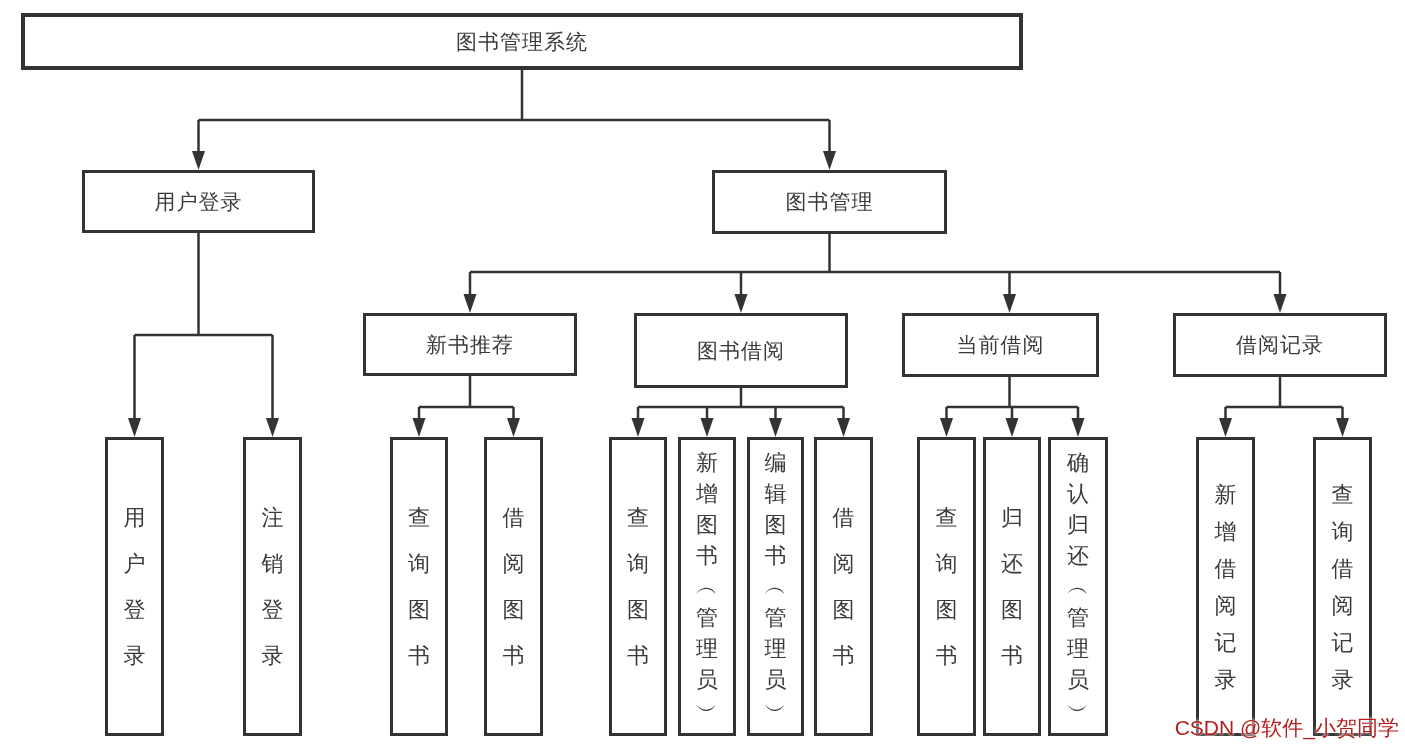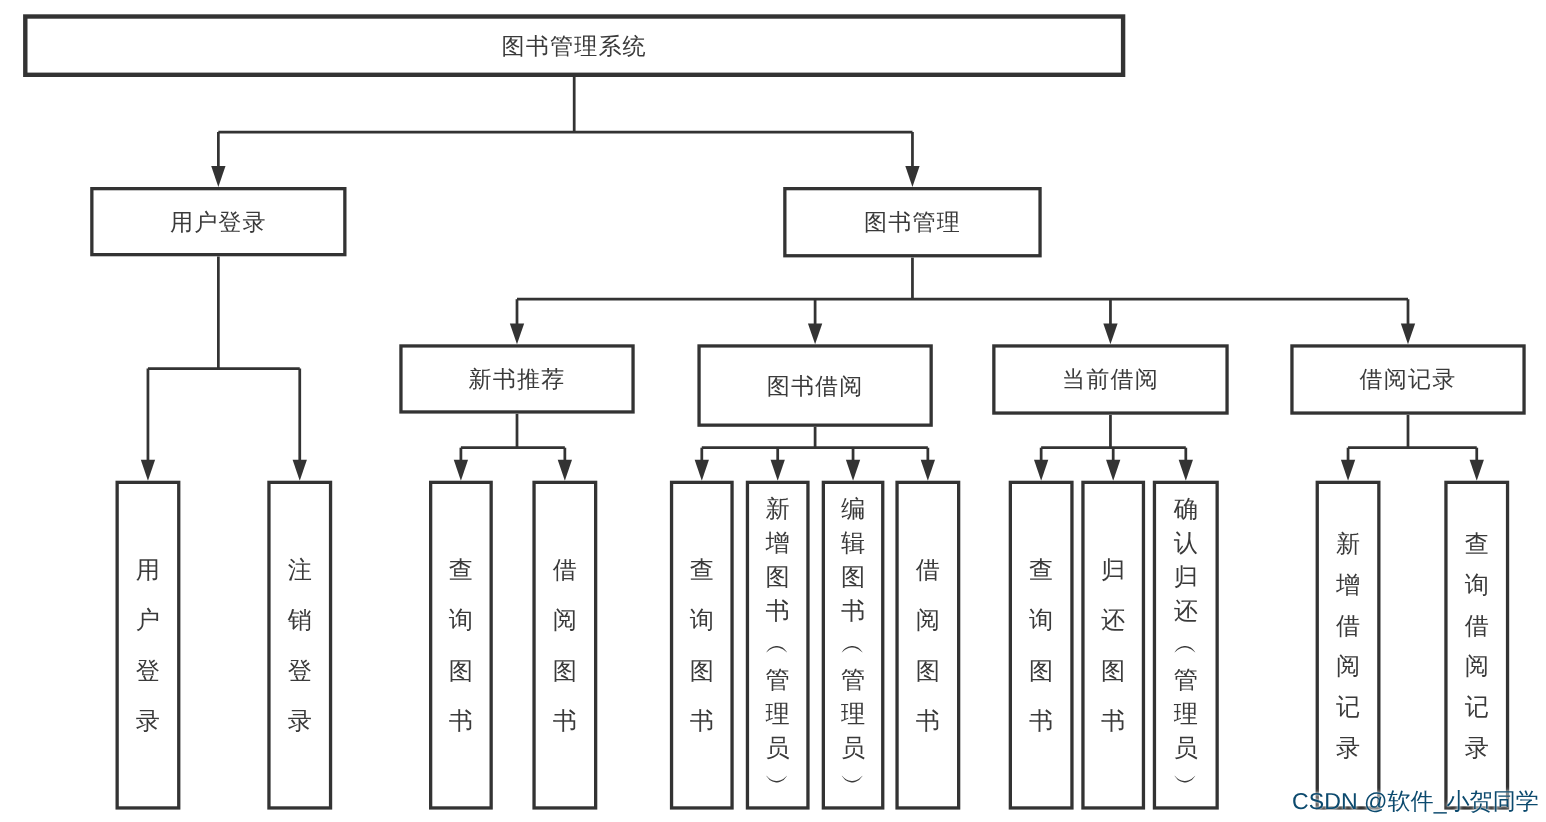--- a/index.html
+++ b/index.html
@@ -5,21 +5,21 @@
   html,body{margin:0;padding:0;background:#ffffff;}
   body{font-family:"Liberation Sans","DejaVu Sans",sans-serif;}
   .canvas{position:relative;width:1405px;height:747px;background:#ffffff;overflow:hidden;}
   .connectors{position:absolute;left:0;top:0;width:1405px;height:747px;}
   .node{position:absolute;box-sizing:border-box;border:3px solid #333333;background:#ffffff;
         display:flex;align-items:center;justify-content:center;color:#3a3a3a;}
   .hnode{font-size:21px;letter-spacing:1px;white-space:nowrap;}
   .vnode{font-size:22px;text-align:center;}
   .vnode .vtext{display:block;}
   .vnode .ch{display:block;}
-  .watermark{position:absolute;right:6px;top:714px;font-size:21px;color:#0c4a6e;
+  .watermark{position:absolute;right:6px;top:714px;font-size:21px;color:#b91c1c;
              text-shadow:0 0 2px #ffffff,0 0 4px #ffffff;white-space:nowrap;}
 </style>
 </head>
 <body>
 
 <div class="canvas">
   <svg class="connectors" width="1405" height="747" viewBox="0 0 1405 747" xmlns="http://www.w3.org/2000/svg">
       <line x1="522" y1="68" x2="522" y2="120" stroke="#333333" stroke-width="2.5"></line>
       <line x1="198.5" y1="120" x2="829.5" y2="120" stroke="#333333" stroke-width="2.5"></line>
       <line x1="198.5" y1="120" x2="198.5" y2="156" stroke="#333333" stroke-width="2.5"></line>
@@ -72,21 +72,21 @@
       <polygon points="1219,418 1232,418 1225.5,437" fill="#333333"></polygon>
       <line x1="1342.5" y1="407" x2="1342.5" y2="423" stroke="#333333" stroke-width="2.5"></line>
       <polygon points="1336,418 1349,418 1342.5,437" fill="#333333"></polygon>
     </svg>
   <div class="node hnode" id="root-node" style="left:21px;top:13px;width:1002px;height:57px;border-width:4px;">图书管理系统</div>
   <div id="boxes">
       <div class="node hnode" style="left: 82px; top: 170px; width: 233px; height: 63px; text-align: right;">用户登录</div>
       <div class="node hnode" style="left: 712px; top: 170px; width: 235px; height: 64px;">图书管理</div>
       <div class="node hnode" style="left: 363px; top: 313px; width: 214px; height: 63px;">新书推荐</div>
       <div class="node hnode" style="left: 634px; top: 313px; width: 214px; height: 75px;">图书借阅</div>
-      <div class="node hnode" style="left: 902px; top: 313px; width: 215px; height: 64px; text-align: right;">当前借阅</div>
+      <div class="node hnode" style="left: 902px; top: 313px; width: 197px; height: 64px; text-align: right;">当前借阅</div>
       <div class="node hnode" style="left: 1173px; top: 313px; width: 214px; height: 64px;">借阅记录</div>
       <div class="node vnode" style="left: 105px; top: 437px; width: 59px; height: 299px;">
         <span class="vtext" style="line-height: 46px;">
           <span class="ch">用</span>
           <span class="ch">户</span>
           <span class="ch">登</span>
           <span class="ch">录</span>
         </span>
       </div>
       <div class="node vnode" style="left: 243px; top: 437px; width: 59px; height: 299px;">

